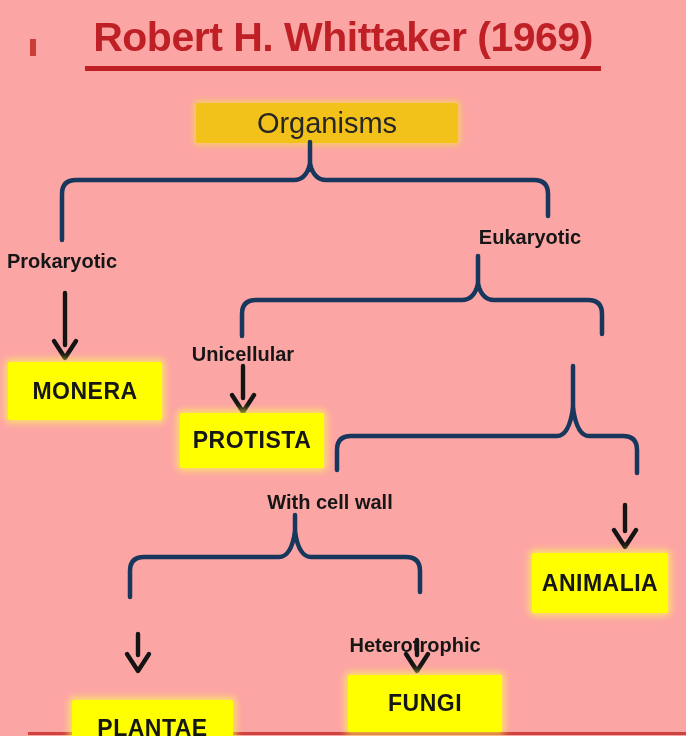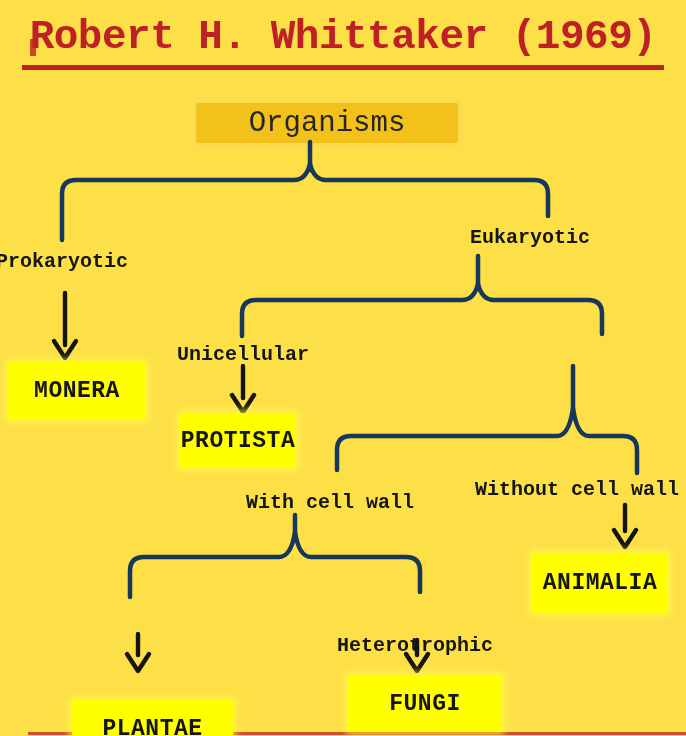--- a/index.html
+++ b/index.html
@@ -1,18 +1,18 @@
 <!DOCTYPE html>
 <html style="--title-red: #BE2026; --accent-red: #C22A23; --brace-navy: #17375D; --arrow-black: #141414; --root-gold: #F3C21A; --kingdom-yellow: #FFFF00; --text-dark: #161616;"><head>
 <meta charset="utf-8">
 <style>
   html,body{margin:0;padding:0;background:#ffffff;}
   #canvas{
-    position:relative;width:686px;height:736px;background:#fde047;
-    font-family:Liberation Mono, monospace;overflow:hidden;
+    position:relative;width:686px;height:736px;background:#fca5a5;
+    font-family:Liberation Sans, sans-serif;overflow:hidden;
   }
   
   #connectors{position:absolute;left:0;top:0;width:686px;height:736px;}
   .brace{fill:none;stroke:var(--brace-navy);stroke-width:4.5;stroke-linecap:round;stroke-linejoin:round;}
   .stem{fill:none;stroke:var(--brace-navy);stroke-width:4.5;stroke-linecap:round;}
   .arrow{fill:none;stroke:var(--arrow-black);stroke-width:4.4;stroke-linecap:round;stroke-linejoin:round;}
   
   .title-wrap{position:absolute;left:0;top:14px;width:100%;text-align:center;}
   .title-text{
     display:inline-block;color:var(--title-red);font-size:41px;font-weight:bold;
@@ -73,22 +73,21 @@
     <path class="arrow" d="M243 366 V398 M232 395 L243 412 L254 395"></path>
     <path class="arrow" d="M625 505 V531 M614 530 L625 547 L636 530"></path>
     <path class="arrow" d="M138 634 V655 M127 654 L138 671 L149 654"></path>
     <path class="arrow" d="M417 640 V655 M406 654 L417 671 L428 654"></path>
   </svg>
 
   <div class="lbl" style="left:62px;top:250px;">Prokaryotic</div>
   <div class="lbl" style="left:530px;top:226px;">Eukaryotic</div>
   <div class="lbl" style="left:243px;top:343px;">Unicellular</div>
   <div class="lbl" style="left:330px;top:491px;">With cell wall</div>
-  <div class="lbl" style="left:577px;top:478px;">Without cell wall</div>
   <div class="lbl" style="left:415px;top:634px;">Heterotrophic</div>
 
-  <div class="kbox" style="left:8px;top:362px;width:138px;height:58px;">MONERA</div>
-  <div class="kbox" style="left:180px;top:413px;width:116px;height:55px;">PROTISTA</div>
+  <div class="kbox" style="left:8px;top:362px;width:154px;height:58px;">MONERA</div>
+  <div class="kbox" style="left:180px;top:413px;width:144px;height:55px;">PROTISTA</div>
   <div class="kbox" style="left:532px;top:553px;width:136px;height:60px;">ANIMALIA</div>
   <div class="kbox" style="left:72px;top:700px;width:161px;height:57px;">PLANTAE</div>
   <div class="kbox" style="left:348px;top:675px;width:154px;height:57px;text-align:center;">FUNGI</div>
 
 </div>
 
 </body></html>

